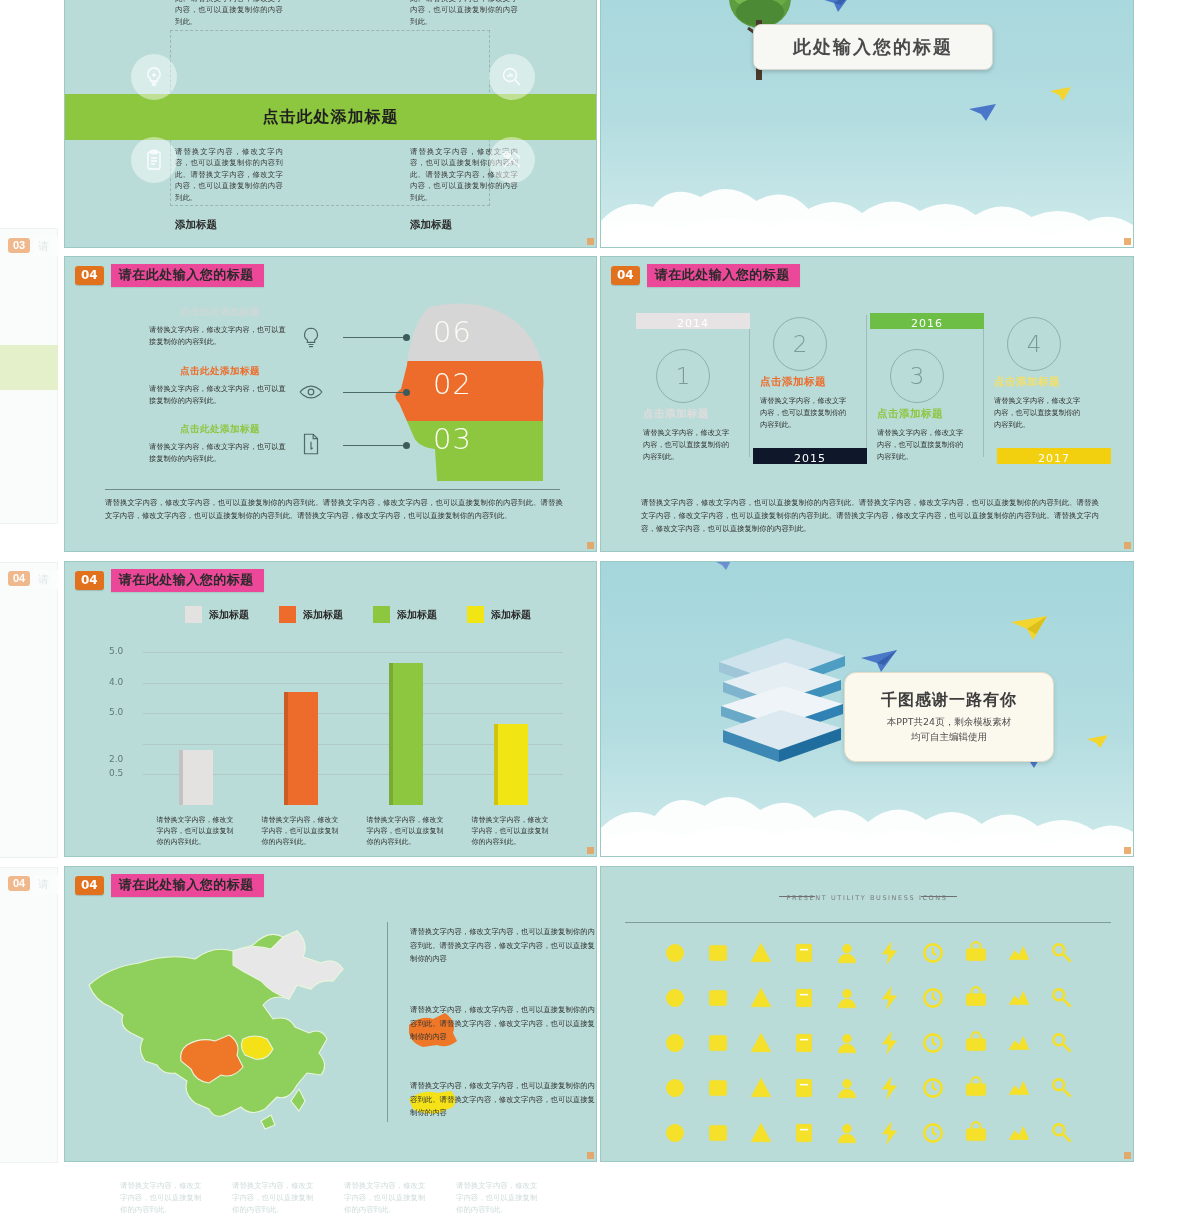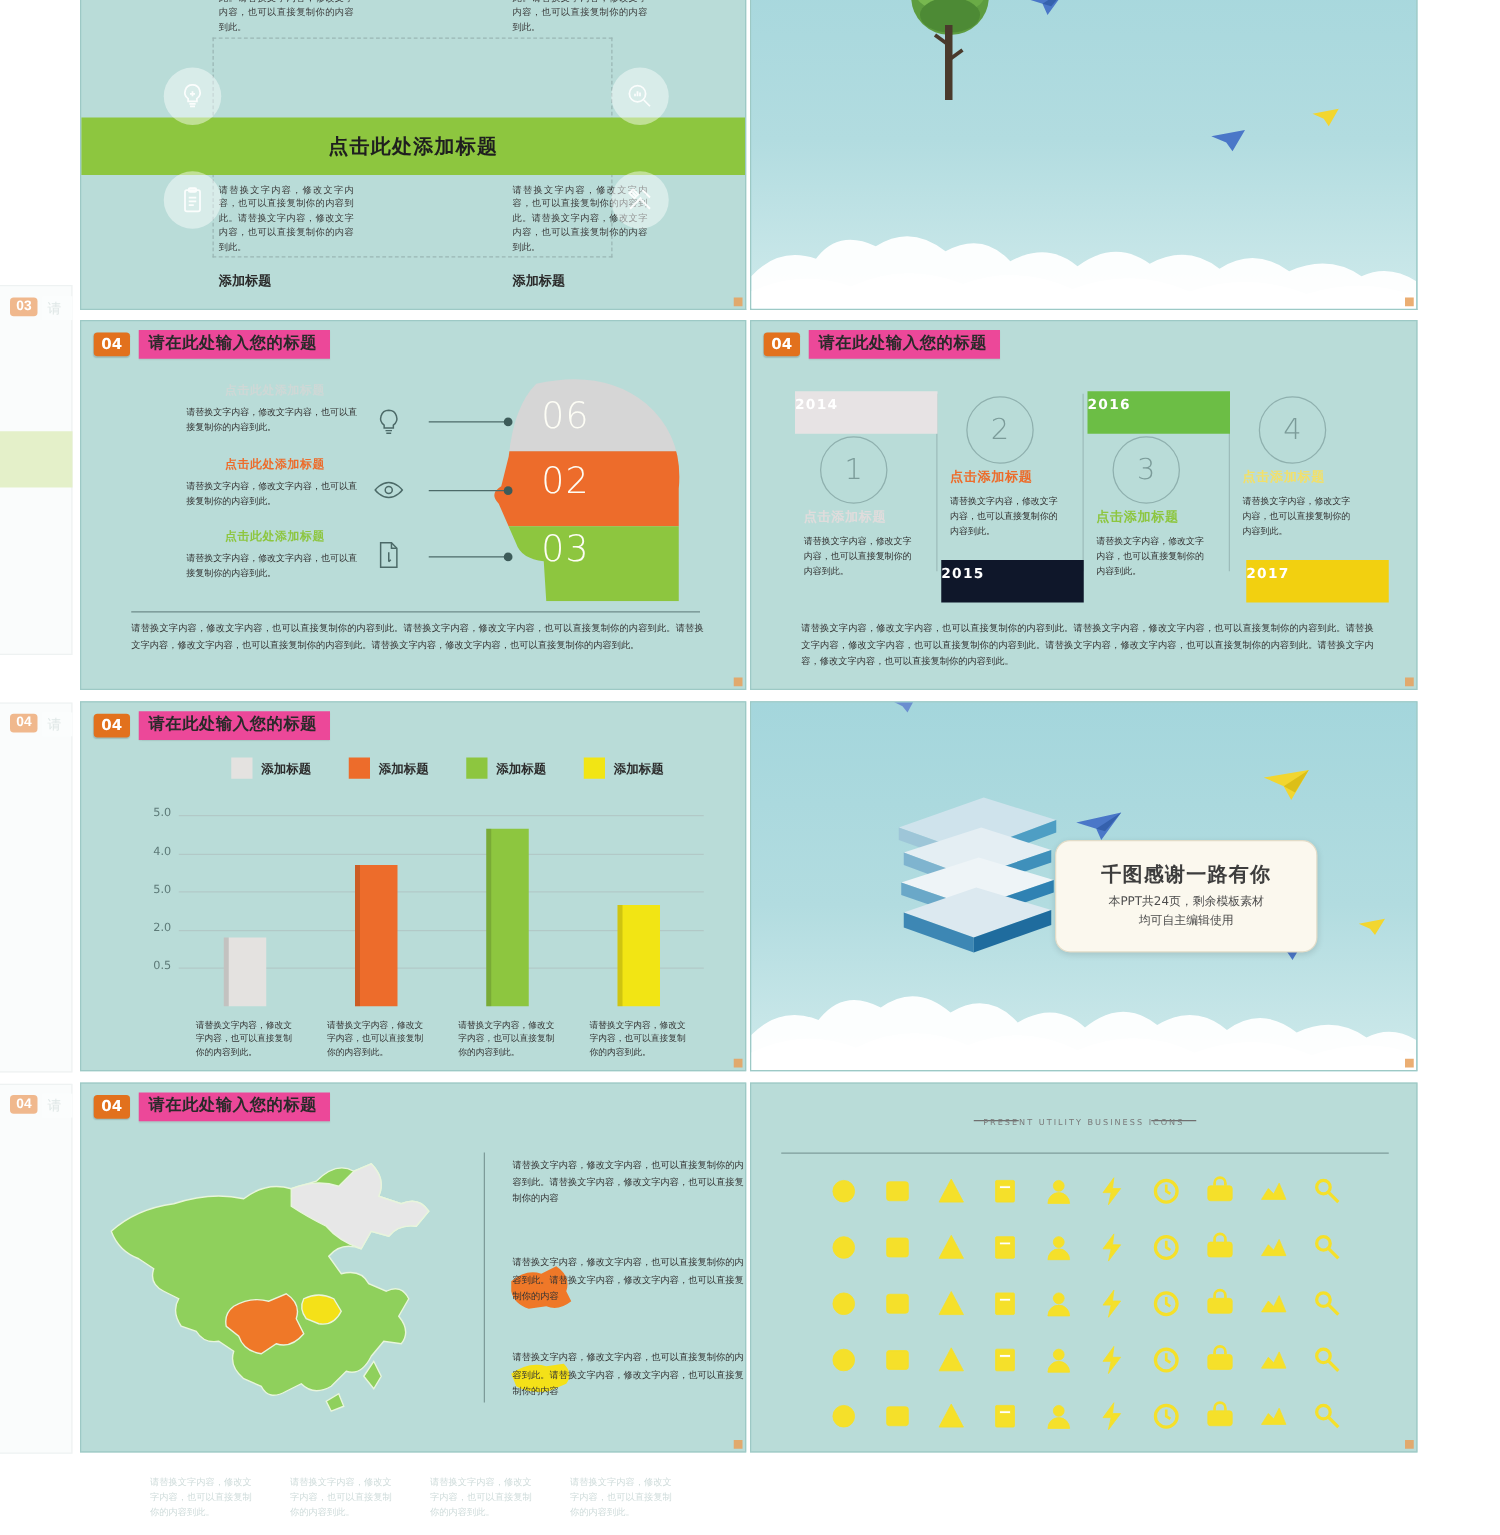--- a/index.html
+++ b/index.html
@@ -97,22 +97,22 @@
   #s3 .rule{ position:absolute; left:40px; top:232px; width:455px; height:1px; background:#6e8b89; }
   #s3 .foot{
     position:absolute; left:40px; top:240px; width:458px;
     font-size:7.4px; line-height:1.75; color:#333; text-align:justify;
   }
 
   
   #s4{ left:600px; top:256px; width:534px; height:296px; }
   #s4 .vline{ position:absolute; width:1px; background:#9dbcba; }
   #s4 .yr{
-    position:absolute; width:114px; height:34px; line-height:22px;
-    font-size:11px; font-weight:bold; color:#fff; letter-spacing:1px;
+    position:absolute; width:114px; height:16px; line-height:22px;
+    text-align:center; font-size:11px; font-weight:normal; color:#fff; letter-spacing:1px;
   }
   #s4 .ring{
     position:absolute; width:54px; height:54px; border-radius:50%;
     border:1.4px solid #8fb0ae; display:flex; align-items:center; justify-content:center;
     font-size:23px; color:#7b9b99; font-weight:300;
   }
   #s4 .ch{ position:absolute; font-size:10.5px; font-weight:bold; letter-spacing:.5px; }
   #s4 .cp{ position:absolute; width:92px; font-size:7.2px; line-height:1.7; color:#333; }
   #s4 .foot{
     position:absolute; left:40px; top:240px; width:458px;
@@ -120,21 +120,21 @@
   }
 
   
   #s5{ left:64px; top:561px; width:533px; height:296px; }
   #s5 .legend{ position:absolute; left:120px; top:44px; display:flex; gap:30px; align-items:center; }
   #s5 .legend .it{ display:flex; align-items:center; gap:7px; }
   #s5 .legend .sw{ width:17px; height:17px; }
   #s5 .legend .lb{ font-size:10px; font-weight:bold; color:#2c2c2c; }
   #s5 .plot{ position:absolute; left:78px; top:78px; width:420px; height:165px; }
   #s5 .grid{ position:absolute; left:0; width:420px; height:1px; background:#b2c9c7; }
-  #s5 .ytick{ position:absolute; left:-34px; width:28px; text-align:right;
+  #s5 .ytick{ position:absolute; left:-34px; width:28px; 
               font-size:9px; color:#5d7a78; }
   #s5 .bar{ position:absolute; bottom:0; }
   #s5 .cat{ position:absolute; width:78px; font-size:7px; line-height:1.6; color:#333; }
 
   
   #s6{ left:600px; top:561px; width:534px; height:296px; background:#a9d8dd; }
   #s6 .tbox{
     position:absolute; left:243px; top:110px; width:210px; height:90px;
     background:#fbf8ee; border:1px solid #e2dcc8; border-radius:12px;
     box-shadow:0 2px 5px rgba(0,0,0,.12);
@@ -251,20 +251,23 @@
         <path d="M18 15 L38 2 L25 17 Z" fill="#3561ad"></path>
     </svg>
 
     <svg style="position:absolute;left:448px;top:140px;width:24px;height:17px;" viewBox="0 0 24 17">
       <path d="M1 5 L22 1 L14 15 L10 9 Z" fill="#f2d62f"></path>
     </svg>
     <svg style="position:absolute;left:367px;top:157px;width:30px;height:20px;" viewBox="0 0 30 20">
       <path d="M1 6 L28 1 L18 18 L13 11 Z" fill="#4a77c8"></path>
     </svg>
 
+    <div class="titlebox">
+      <span>此处输入您的标题</span>
+    </div>
   </div>
 
   <div class="slide cn" id="s3">
     <div class="hdr">
       <span class="num">04</span>
       <span class="ttl">请在此处输入您的标题</span>
     </div>
 
     <svg style="position:absolute;left:300px;top:42px;width:190px;height:190px;" viewBox="0 0 190 190">
       <defs>
@@ -370,21 +373,21 @@
         <div class="it">
           <span class="sw" style="background: rgb(242, 229, 20);"></span>
           <span class="lb">添加标题</span>
         </div>
       </div>
 
     <div class="plot" id="s5plot">
         <div class="grid" style="top: 134.444px;"></div>
         <div class="ytick" style="top: 128.444px;">0.5</div>
         <div class="grid" style="top: 103.889px;"></div>
-        <div class="ytick" style="top: 98px;">2.0</div>
+        <div class="ytick" style="top: 114px;">2.0</div>
         <div class="grid" style="top: 73.3333px;"></div>
         <div class="ytick" style="top: 67.3333px;">5.0</div>
         <div class="grid" style="top: 42.7778px;"></div>
         <div class="ytick" style="top: 36.7778px;">4.0</div>
         <div class="grid" style="top: 12.2222px;"></div>
         <div class="ytick" style="top: 6.22222px;">5.0</div>
         <div class="bar" style="left: 35.5px; width: 34px; height: 55px; background: rgb(228, 226, 224); border-left: 4px solid rgba(0, 0, 0, 0.14);"></div>
         <div class="cat" style="left: 13.5px; top: 175px;">请替换文字内容，修改文字内容，也可以直接复制你的内容到此。</div>
         <div class="bar" style="left: 140.5px; width: 34px; height: 113.056px; background: rgb(237, 108, 43); border-left: 4px solid rgba(0, 0, 0, 0.14);"></div>
         <div class="cat" style="left: 118.5px; top: 175px;">请替换文字内容，修改文字内容，也可以直接复制你的内容到此。</div>

